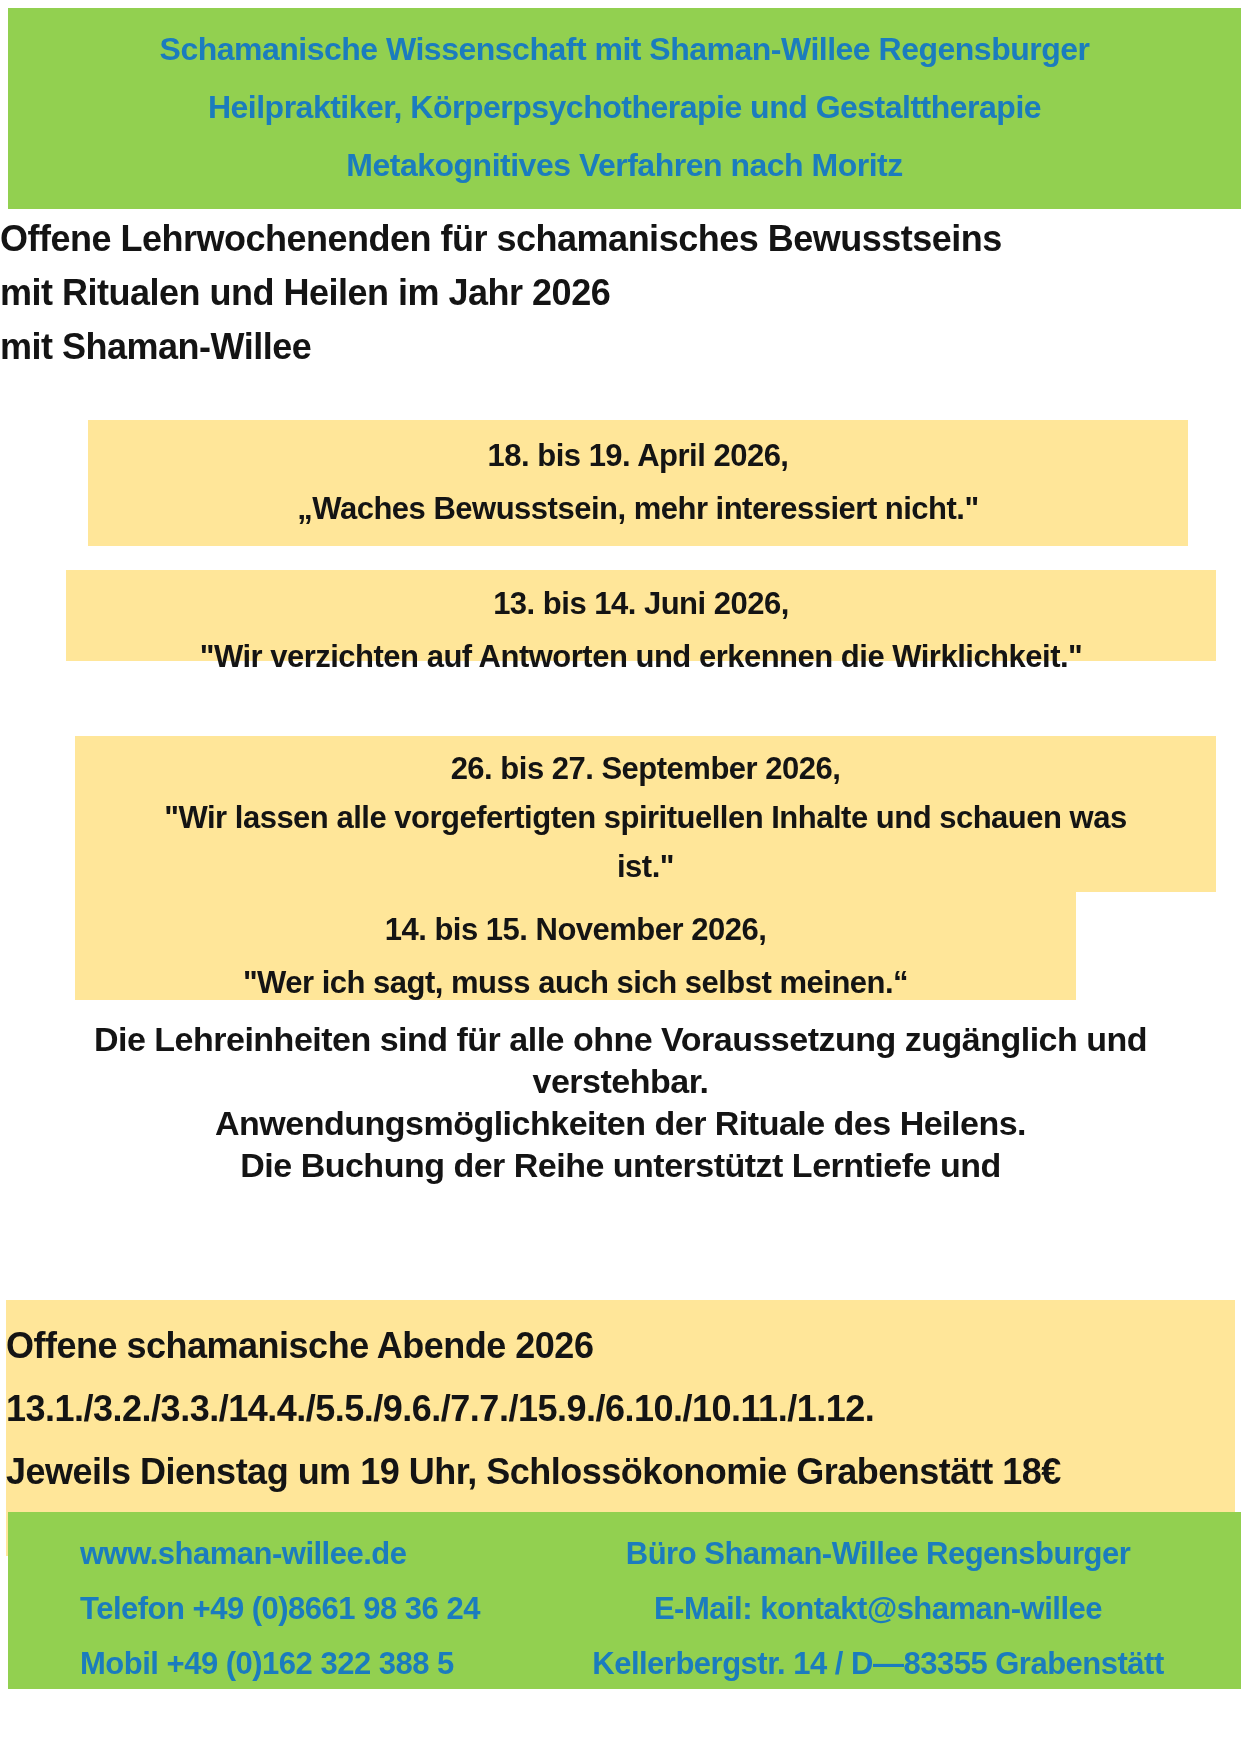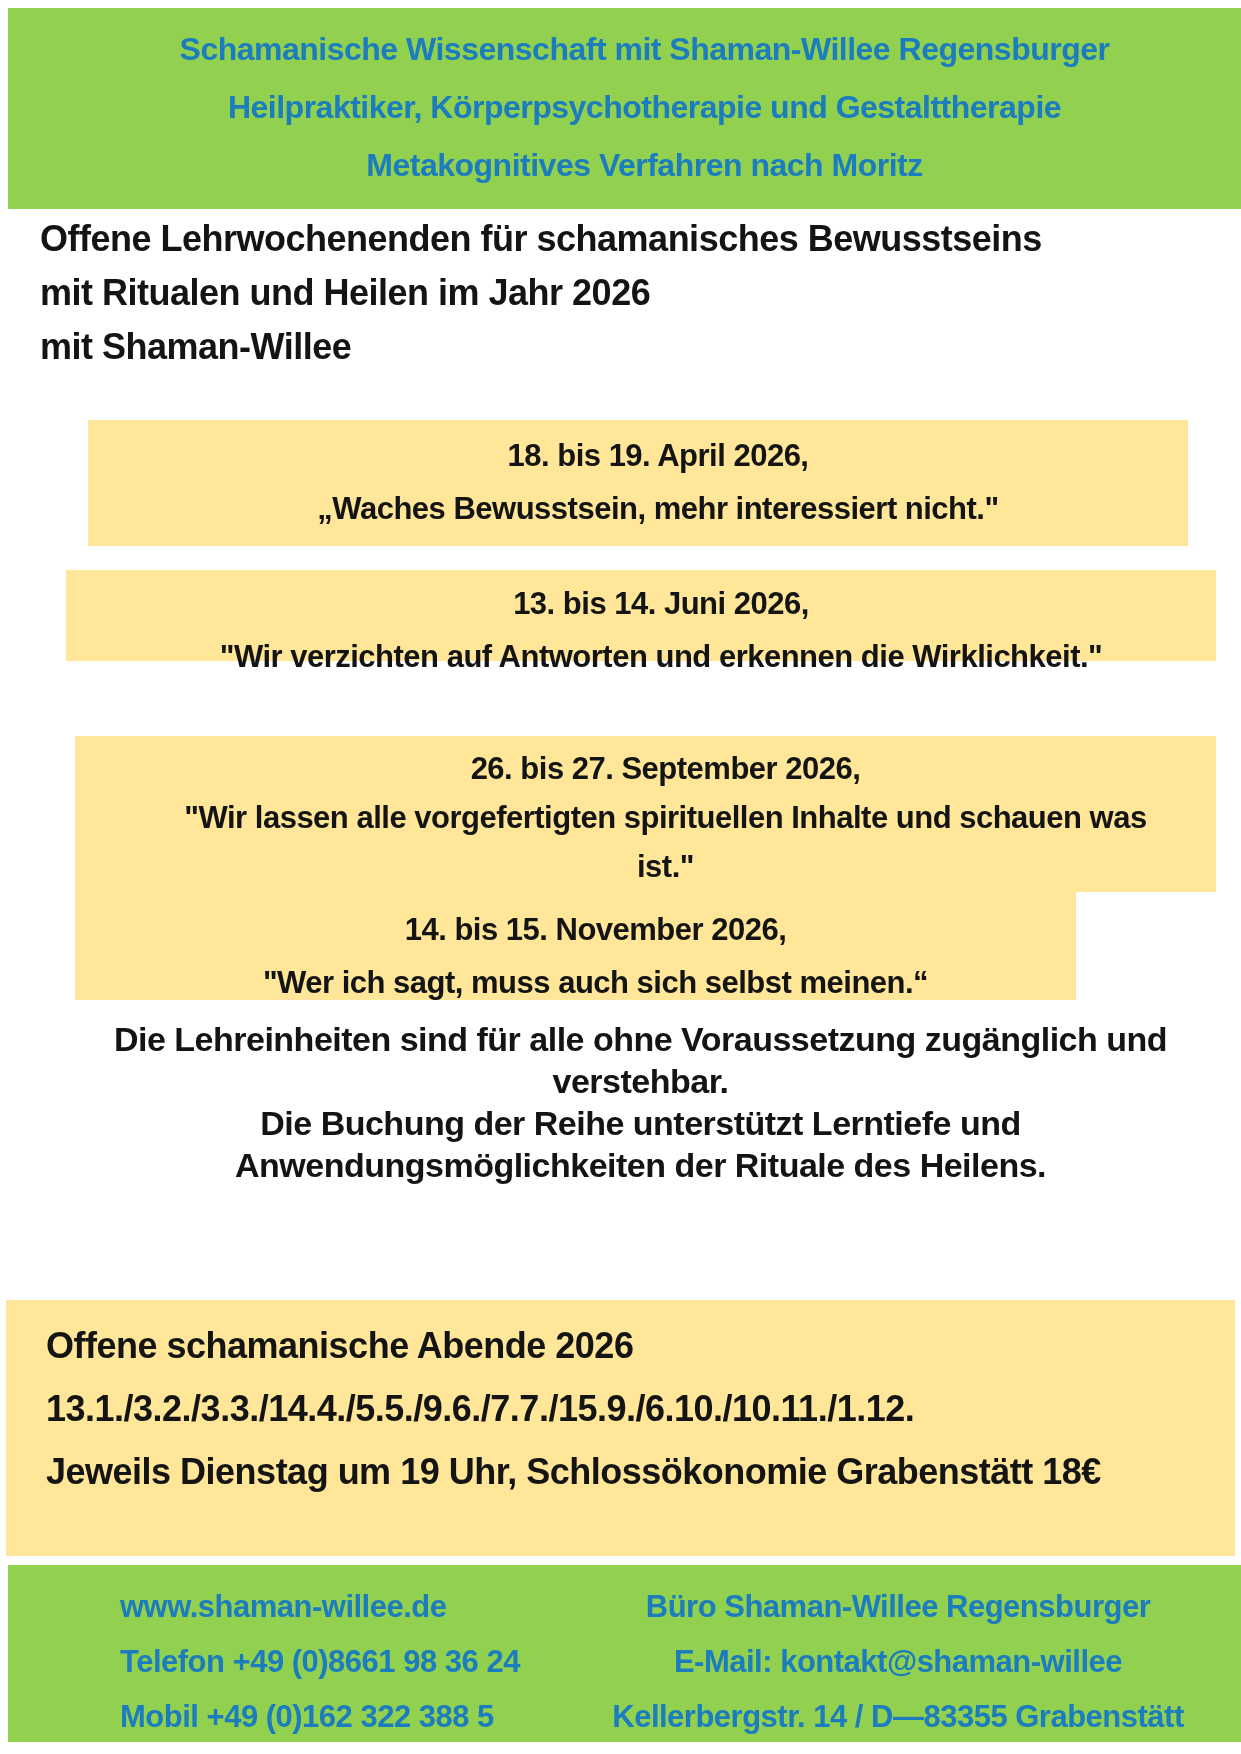--- a/index.html
+++ b/index.html
@@ -5,21 +5,21 @@
   html, body { margin: 0; padding: 0; }
   body {
     width: 1241px; height: 1754px;
     position: relative;
     background: #ffffff;
     font-family: "Liberation Sans", sans-serif;
     font-weight: bold;
     color: #141414;
     overflow: hidden;
   }
-  .line { display: block; letter-spacing: -0.5px; margin-left: 40px; }
+  .line { display: block; letter-spacing: -0.5px; }
 
   
   .band { position: absolute; background: #92D050; }
   #header-band { left: 8px; right: 0; top: 8px; height: 201px; padding-top: 12px; box-sizing: border-box; }
   #header-band .line {
     color: #1B7CBE;
     font-size: 32px;
     line-height: 58px;
     text-align: center;
   }
@@ -55,21 +55,21 @@
   
   #evenings {
     position: absolute; top: 1300px; left: 6px; width: 1229px; height: 256px;
     background: #FFE699;
     font-size: 36px;
     box-sizing: border-box; padding-top: 14px;
   }
   #evenings .line { line-height: 63px; }
 
   
-  #footer-band { left: 8px; right: 0; top: 1565px; height: 177px; }
+  #footer-band { left: 8px; right: 0; top: 1512px; height: 177px; }
   .footer-col { position: absolute; top: 14px; color: #1B7CBE; font-size: 31px; }
   .footer-col .line { line-height: 55px; }
   #footer-left  { left: 72px; text-align: left; }
   #footer-right { left: 545px; width: 650px; text-align: center; }
 </style>
 </head>
 <body>
 
 <div id="header-band" class="band">
   <span class="line">Schamanische Wissenschaft mit Shaman-Willee Regensburger</span>
@@ -100,22 +100,22 @@
 </div>
 
 <div id="event-4" class="event-box">
   <span class="line">14. bis 15. November 2026,</span>
   <span class="line">"Wer ich sagt, muss auch sich selbst meinen.“</span>
 </div>
 
 <div id="notes">
   <span class="line">Die Lehreinheiten sind für alle ohne Voraussetzung zugänglich und</span>
   <span class="line">verstehbar.</span>
+  <span class="line">Anwendungsmöglichkeiten der Rituale des Heilens.</span>
   <span class="line">Die Buchung der Reihe unterstützt Lerntiefe und</span>
-  <span class="line">Anwendungsmöglichkeiten der Rituale des Heilens.</span>
 </div>
 
 <div id="evenings">
   <span class="line">Offene schamanische Abende 2026</span>
   <span class="line">13.1./3.2./3.3./14.4./5.5./9.6./7.7./15.9./6.10./10.11./1.12.</span>
   <span class="line">Jeweils Dienstag um 19 Uhr, Schlossökonomie Grabenstätt 18€</span>
 </div>
 
 <div id="footer-band" class="band">
   <div id="footer-left" class="footer-col">

